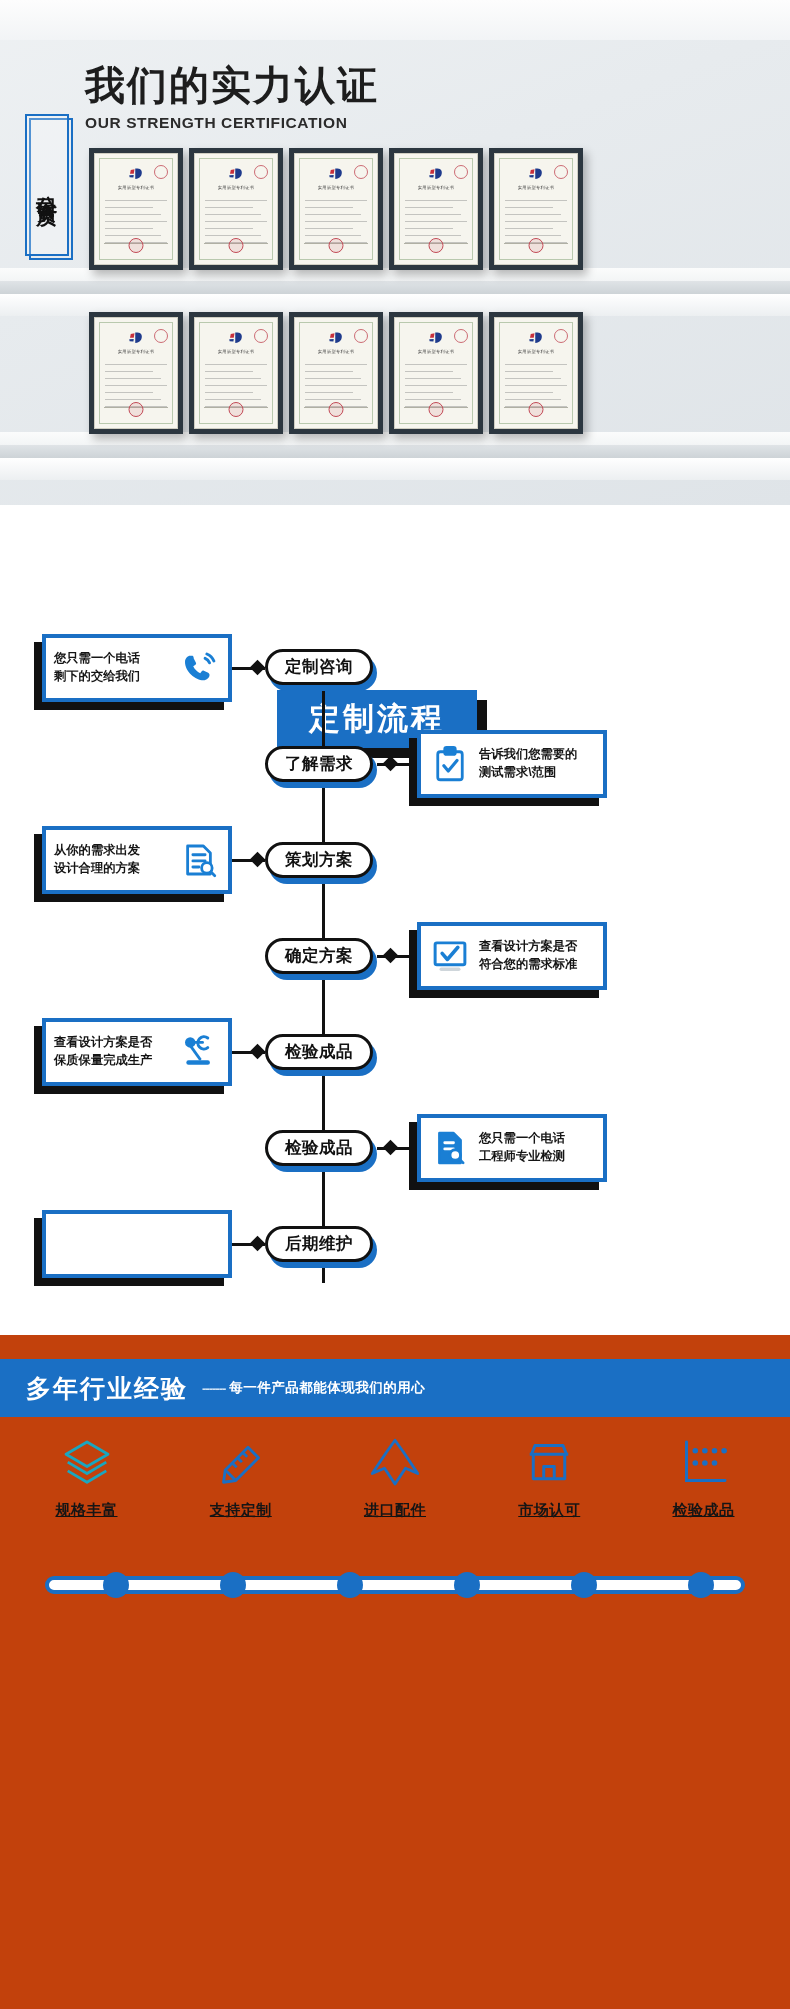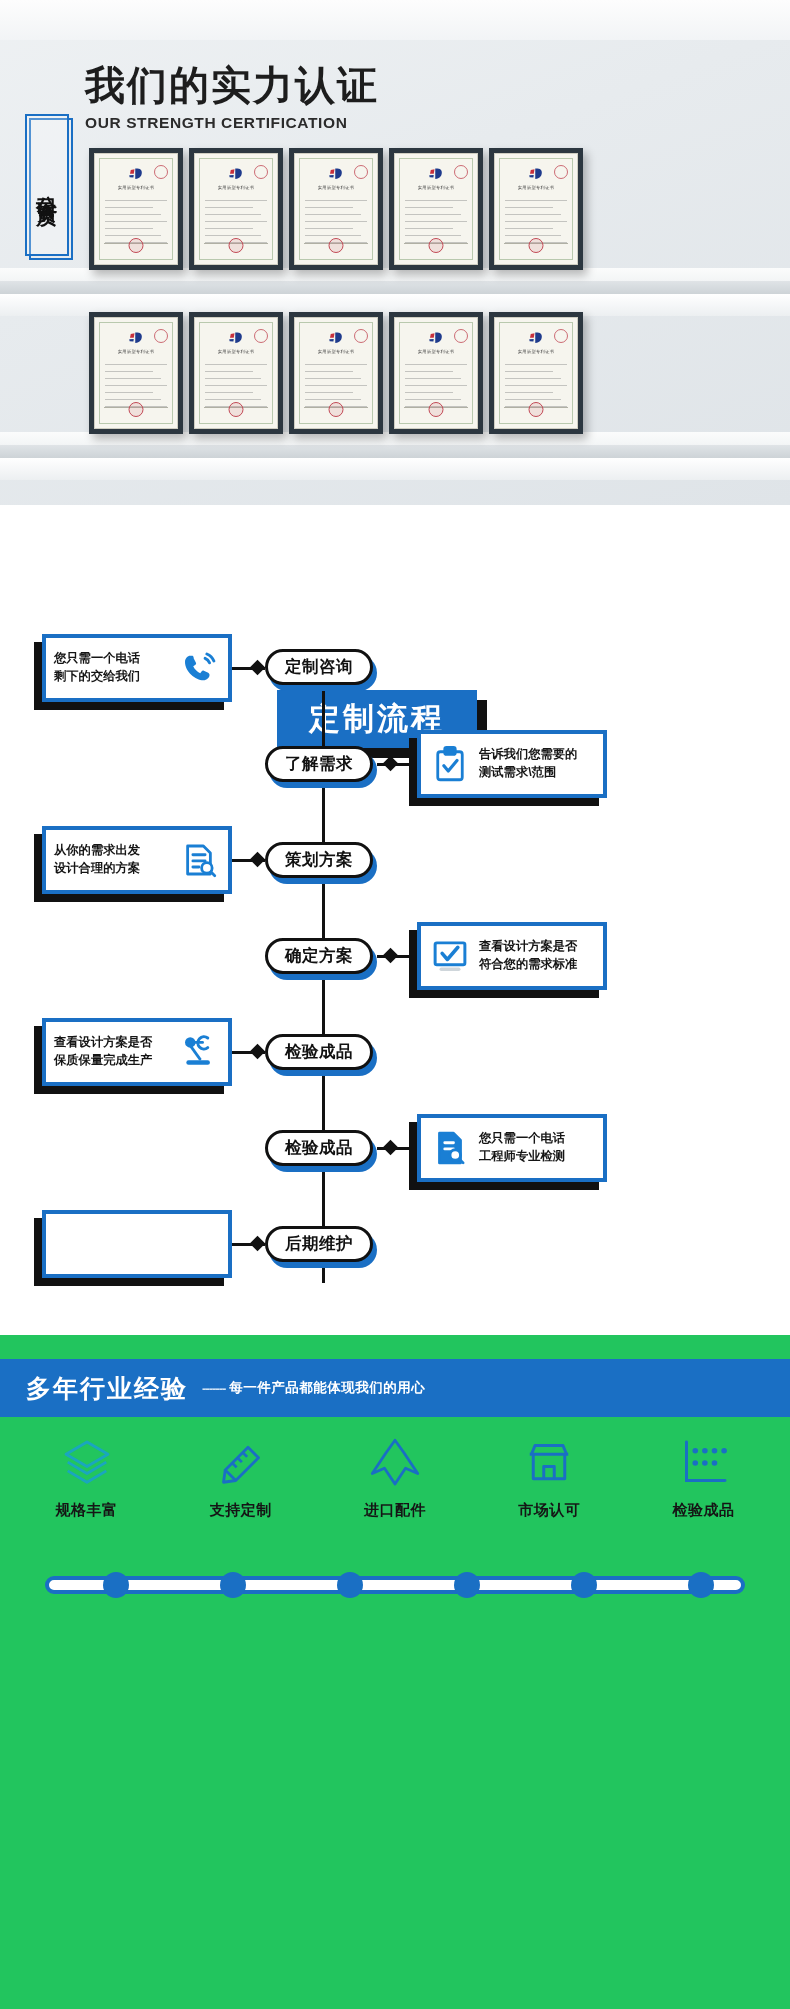--- a/index.html
+++ b/index.html
@@ -159,39 +159,39 @@
   .card.right .inner{flex-direction:row-reverse;align-items:center;}
   .card .ctxt{
     font-size:12.3px;font-weight:bold;line-height:1.45;color:#151515;
     white-space:pre-line;flex:1;
   }
   .card.right .ctxt{text-align:left;}
   .card .cicon{width:42px;height:42px;flex:0 0 42px;}
 
   
   .bottom-section{
-    position:absolute;left:0;top:1335px;width:790px;height:674px;background:#22c55e;
+    position:absolute;left:0;top:1335px;width:790px;height:674px;background:#c2410c;
   }
   .exp-band{
     position:absolute;left:0;top:24px;width:790px;height:58px;background:#1a6fc4;
     display:flex;align-items:center;
   }
   .exp-band .big{
     margin-left:26px;color:#fff;font-size:25px;font-weight:bold;letter-spacing:2px;
   }
   .exp-band .dash{
     margin-left:14px;color:#cfe3f6;font-size:13px;letter-spacing:-1px;font-weight:bold;
   }
   .exp-band .sub{
     margin-left:4px;color:#fff;font-size:13.5px;font-weight:bold;letter-spacing:.5px;
   }
 
   .features{
     position:absolute;left:0;top:100px;width:790px;
-    display:flex;justify-content:space-between;padding:0 34px;
+    display:flex;justify-content:space-between;padding:0 34px;text-decoration:underline;
   }
   .feat{width:105px;display:flex;flex-direction:column;align-items:center;gap:10px;}
   .feat .fi{height:56px;display:flex;align-items:center;justify-content:center;}
   .feat .fl{font-size:15px;font-weight:bold;color:#151515;letter-spacing:.5px;}
 
   .progress{
     position:absolute;left:45px;top:237px;width:700px;height:26px;
   }
   .progress .track{
     position:absolute;left:0;top:4px;width:700px;height:18px;

